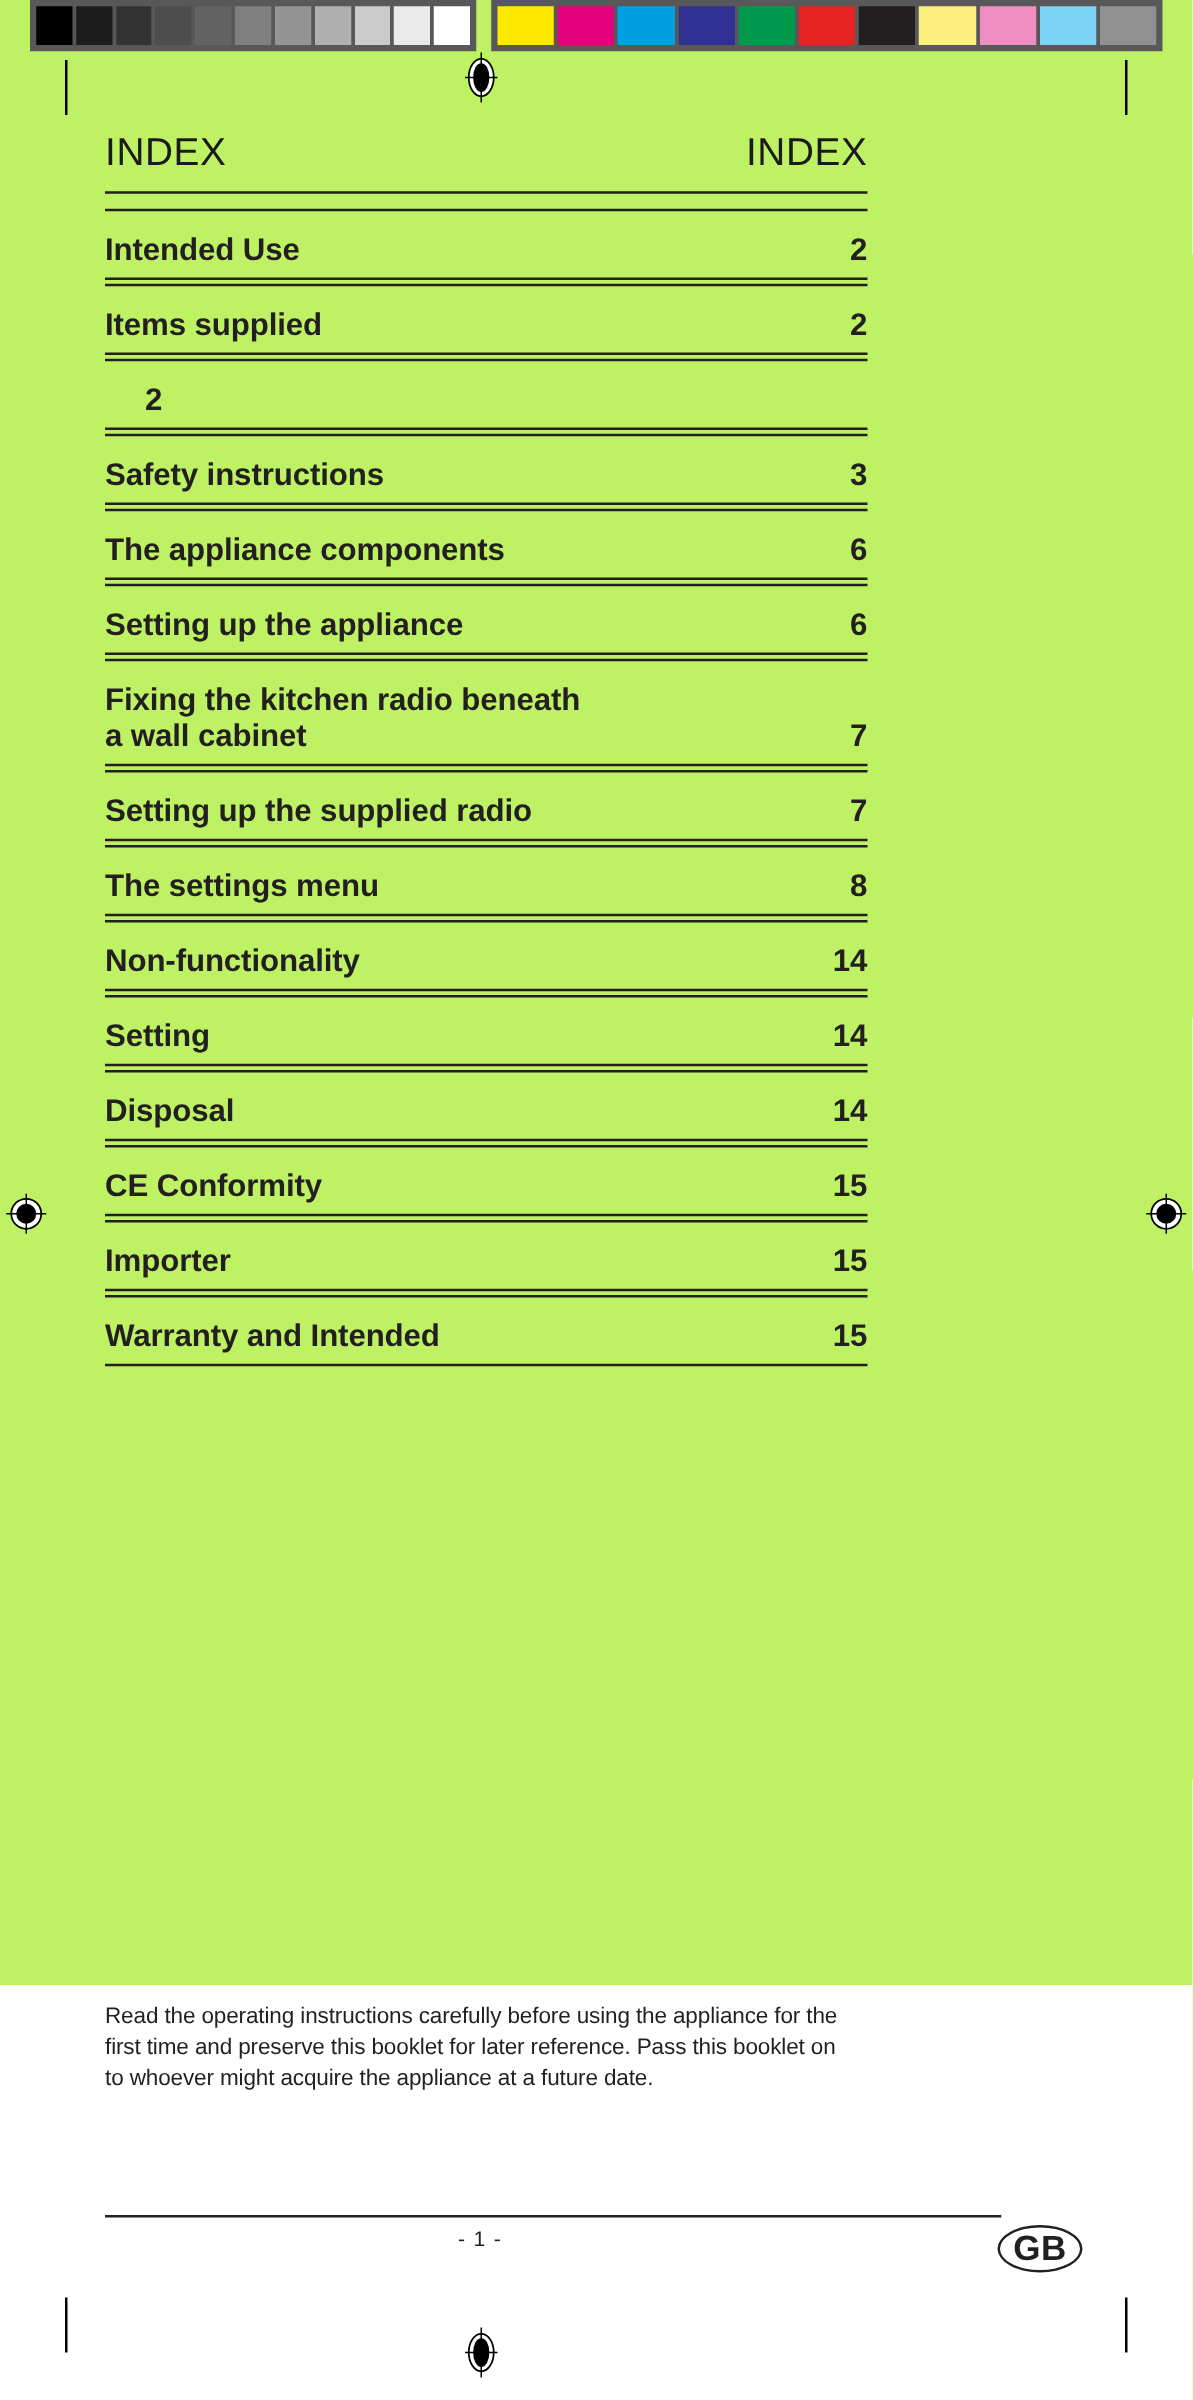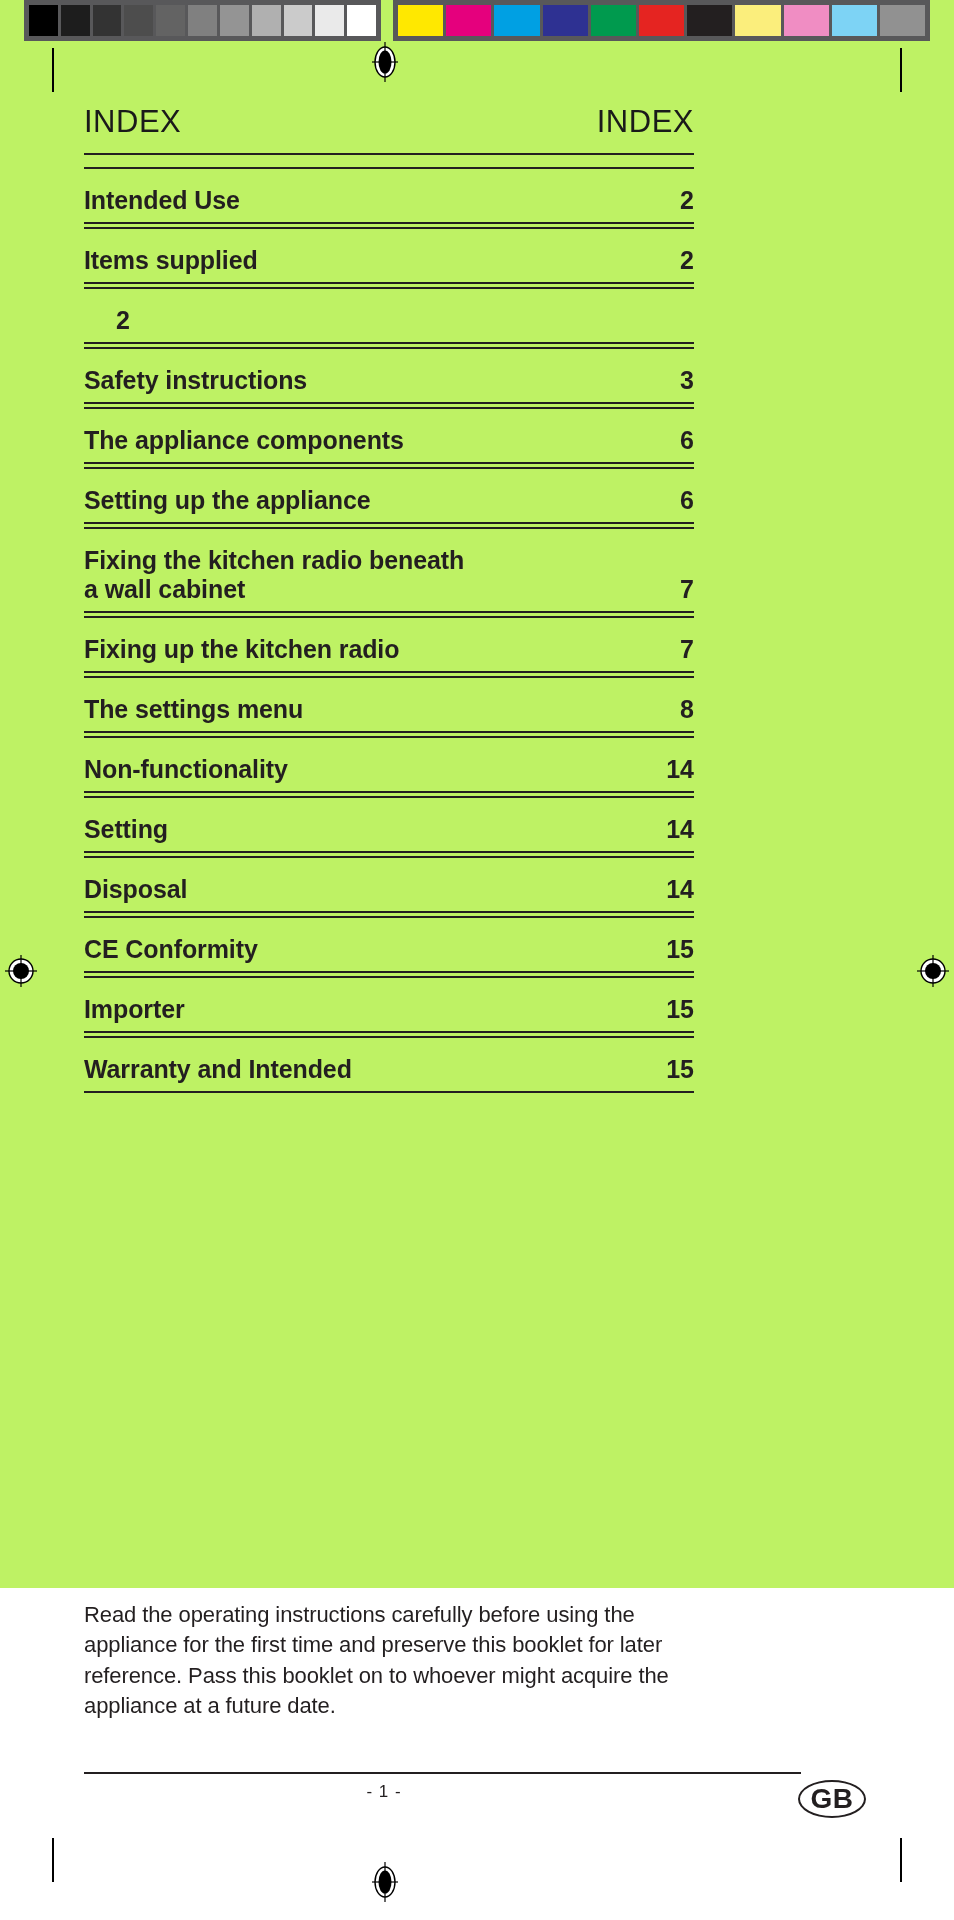--- a/index.html
+++ b/index.html
@@ -107,21 +107,21 @@
     height: 0;
     margin-bottom: 12px;
   }
 
   
   .intro {
     position: absolute;
     left: 84px;
     top: 1600px;
     width: 600px;
-    font-size: 22px;
+    font-size: 18px;
     line-height: 1.38;
     color: #231f20;
     letter-spacing: -0.1px;
   }
   .intro p { margin: 0; }
 
   
   .footer-rule {
     position: absolute;
     left: 84px;
@@ -261,21 +261,21 @@
         <div class="toc-row">
           <div class="title">Setting up the appliance</div>
           <div class="page-no">6</div>
         </div>
         <div class="toc-row two-line">
           <div class="title">Fixing the kitchen radio beneath
 a wall cabinet</div>
           <div class="page-no">7</div>
         </div>
         <div class="toc-row">
-          <div class="title">Fixing up the kitchen radio</div>
+          <div class="title">Setting up the supplied radio</div>
           <div class="page-no">7</div>
         </div>
         <div class="toc-row">
           <div class="title">The settings menu</div>
           <div class="page-no">8</div>
         </div>
         <div class="toc-row">
           <div class="title">Non-functionality</div>
           <div class="page-no">14</div>
         </div>

